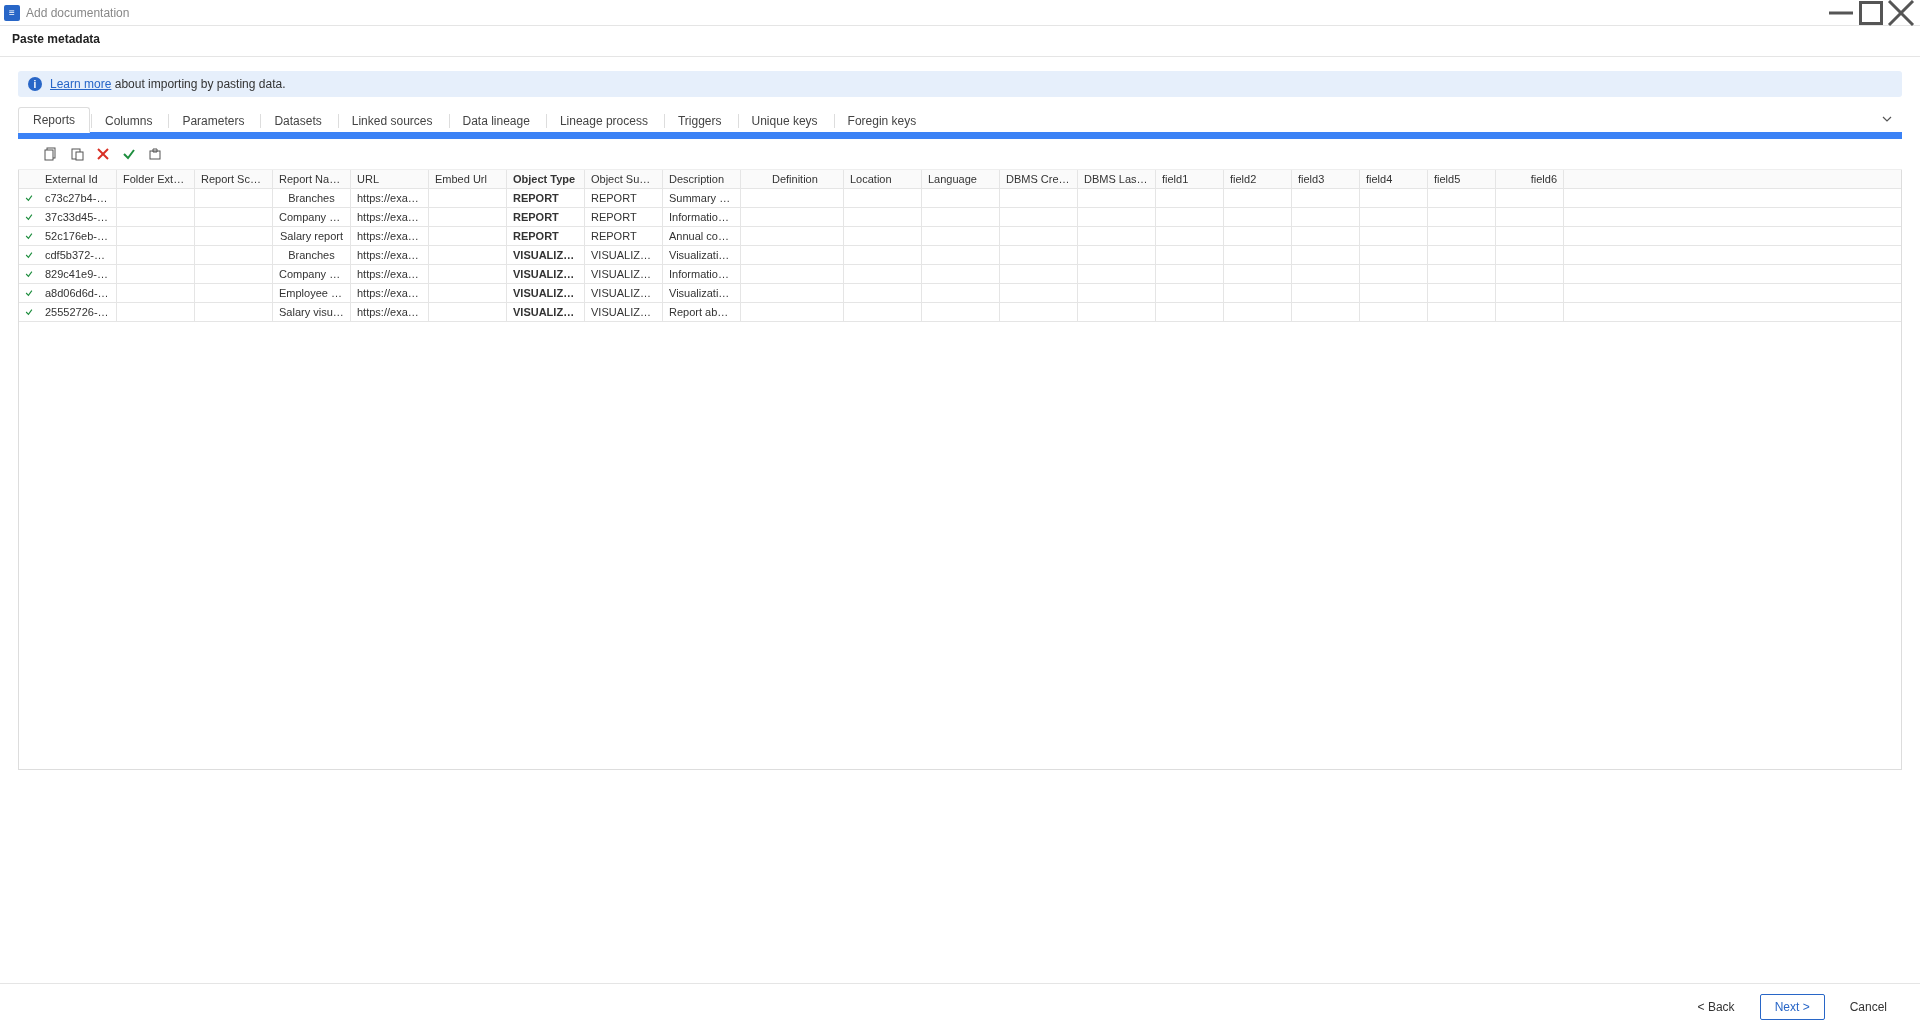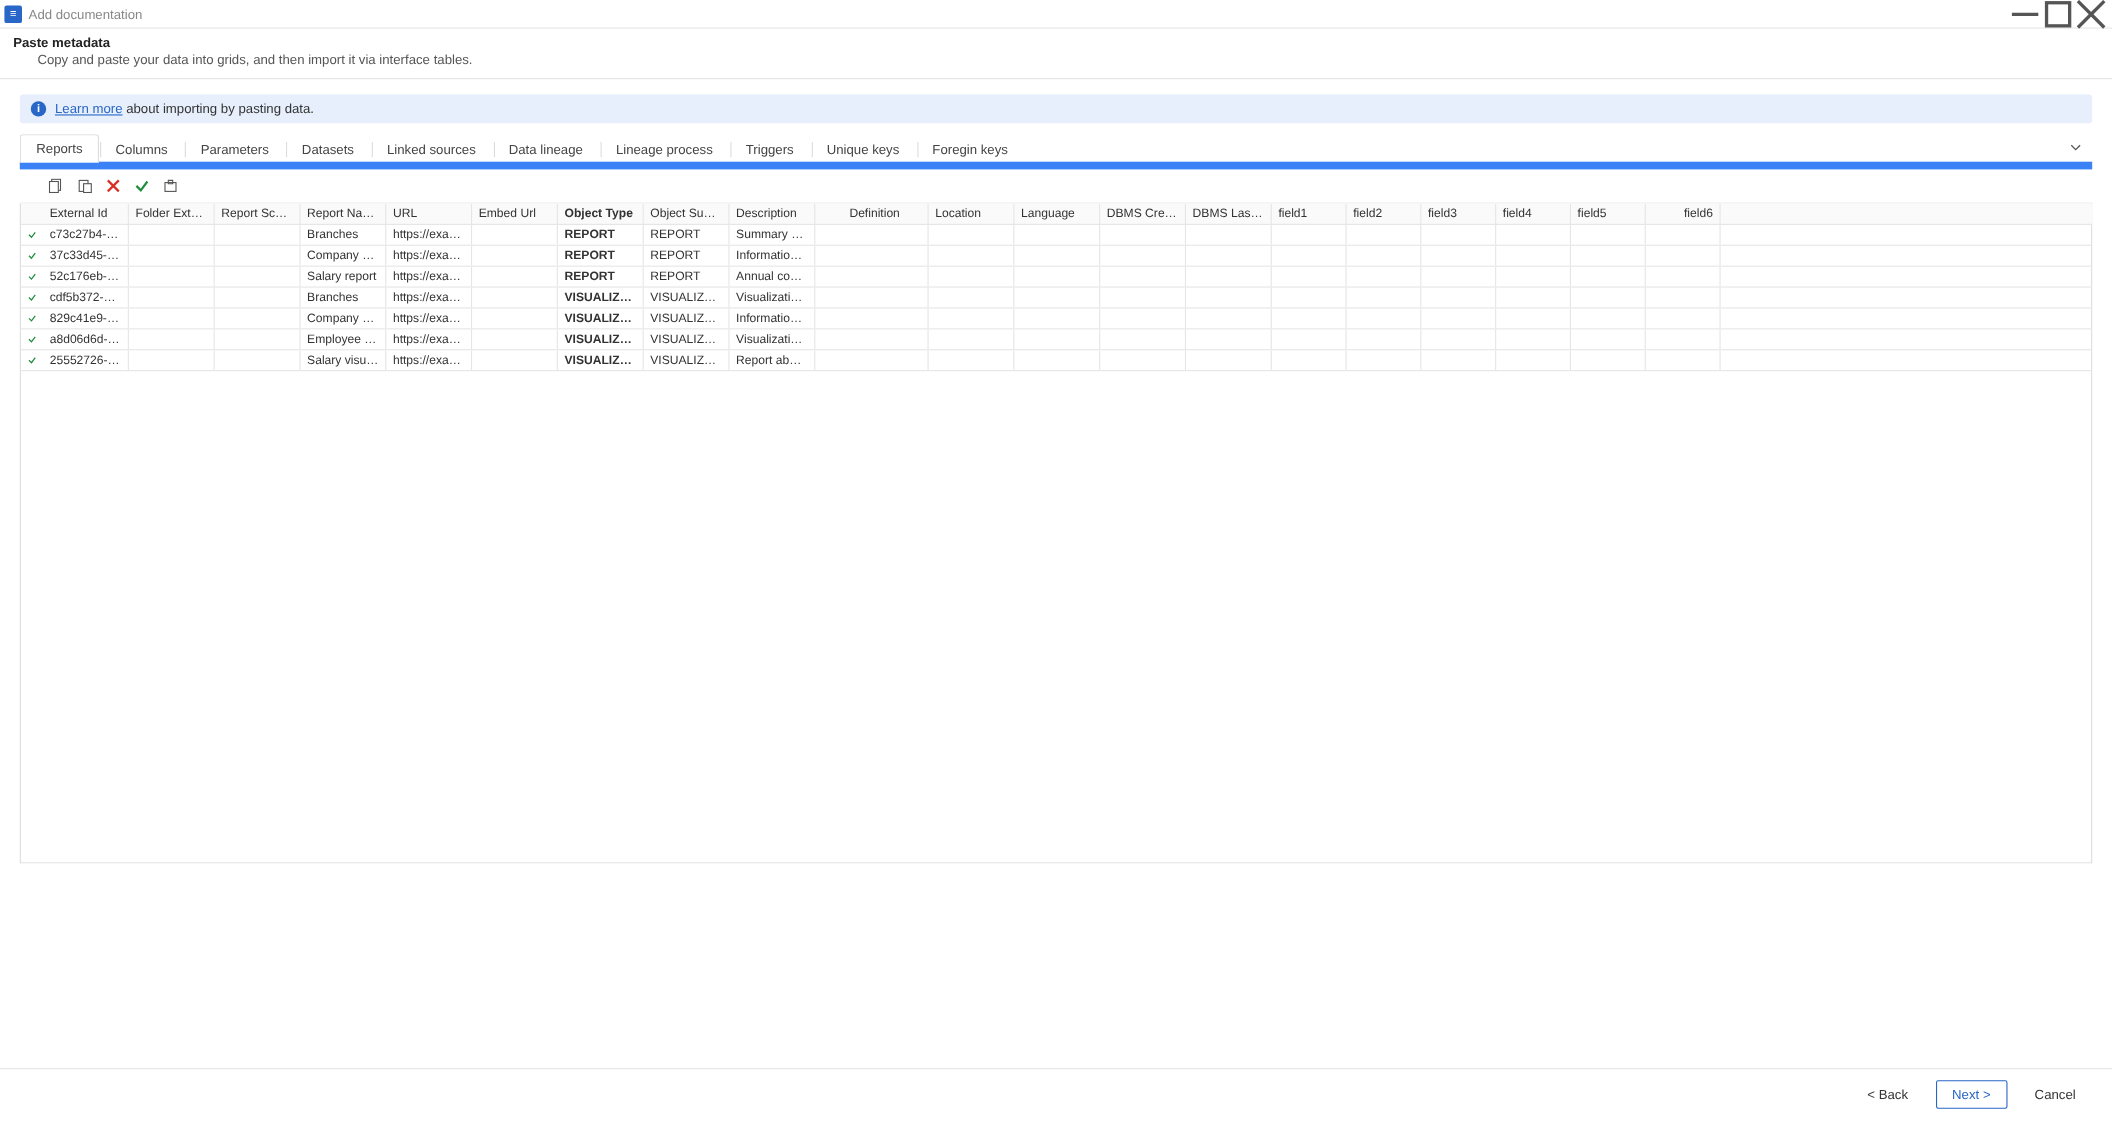--- a/index.html
+++ b/index.html
@@ -37,42 +37,42 @@
 .grid-inner { min-width: 1900px; }
 .grid-head, .grid-row, .add-row { display: flex; align-items: stretch; border-bottom: 1px solid #e5e5e5; }
 .grid-head { background: #fafafa; }
 .gh-cell, .gd-cell { padding: 3px 6px; border-right: 1px solid #e5e5e5; overflow: hidden; white-space: nowrap; text-overflow: ellipsis; font-size: 11px; }
 .gh-cell { color: #333; font-weight: normal; }
 .gd-cell { color: #333; }
 .icon-col { width: 20px; min-width: 20px; border-right: none; }
 .col-ext { width: 78px; min-width: 78px; }
 .col-folder { width: 78px; min-width: 78px; }
 .col-schema { width: 78px; min-width: 78px; }
-.col-name { width: 78px; min-width: 78px; }
+.col-name { width: 78px; min-width: 78px; text-align: center; }
 .col-url { width: 78px; min-width: 78px; }
 .col-embed { width: 78px; min-width: 78px; }
 .col-objtype { width: 78px; min-width: 78px; font-weight: bold; }
 .col-objsub { width: 78px; min-width: 78px; }
 .col-desc { width: 78px; min-width: 78px; }
 .col-def { width: 78px; min-width: 78px; margin-left: 25px; }
 .col-loc { width: 78px; min-width: 78px; }
 .col-lang { width: 78px; min-width: 78px; }
 .col-dbmsc { width: 78px; min-width: 78px; }
 .col-dbmsm { width: 78px; min-width: 78px; }
 .col-f1 { width: 68px; min-width: 68px; }
 .col-f2 { width: 68px; min-width: 68px; }
 .col-f3 { width: 68px; min-width: 68px; }
 .col-f4 { width: 68px; min-width: 68px; }
 .col-f5 { width: 68px; min-width: 68px; }
 .col-f6 { width: 68px; min-width: 68px; text-align: right; }
 
 .add-row { justify-content: center; color: #aaa; font-style: italic; padding: 2px 0; font-size: 11px; cursor: pointer; }
 .check { color: #1e8e3e; font-weight: bold; display:flex; align-items:center; justify-content:center; }
 
-.footer { position: fixed; bottom: 16px; left: 0; right: 0; height: 46px; display: flex; align-items: center; justify-content: flex-end; gap: 10px; padding: 0 18px; background: #fff; border-top: 1px solid #e5e5e5; }
+.footer { position: fixed; bottom: 4px; left: 0; right: 0; height: 46px; display: flex; align-items: center; justify-content: flex-end; gap: 10px; padding: 0 18px; background: #fff; border-top: 1px solid #e5e5e5; }
 .btn { min-width: 64px; padding: 5px 14px; border: 1px solid transparent; background: transparent; cursor: pointer; font-size: 12px; color: #333; }
 .btn.primary { border: 1px solid #2866c7; color: #2866c7; border-radius: 2px; }
 
 </style>
 </head>
 <body>
 
 <div class="titlebar">
   <div class="app-icon">≡</div>
   <div class="title">Add documentation</div>
@@ -90,21 +90,20 @@
   <div class="win-btn close">
     <svg viewBox="0 0 10 10">
         <line x1="1" y1="1" x2="9" y2="9" stroke="currentColor" stroke-width="1"></line>
         <line x1="9" y1="1" x2="1" y2="9" stroke="currentColor" stroke-width="1"></line>
       </svg>
   </div>
 </div>
 
 <div class="header-section">
   <div class="h-title">Paste metadata</div>
-  <div class="h-sub">Copy and paste your data into grids, and then import it via interface tables.</div>
 </div>
 
 <div class="info-banner">
   <div class="info-icon">i</div>
   <span>
     <a href="#">Learn more</a><span class="rest"> about importing by pasting data.</span>
   </span>
 </div>
 
 <div class="tabs-row">

